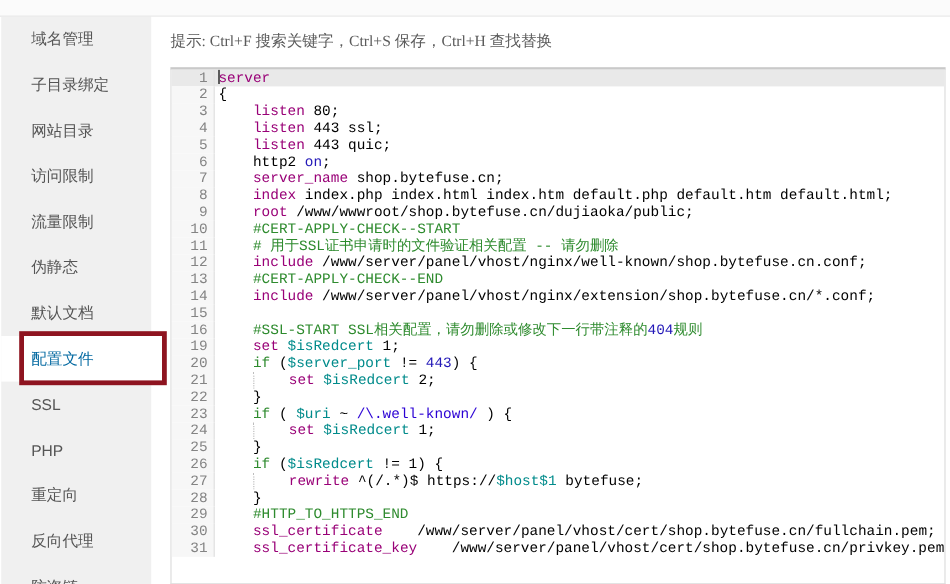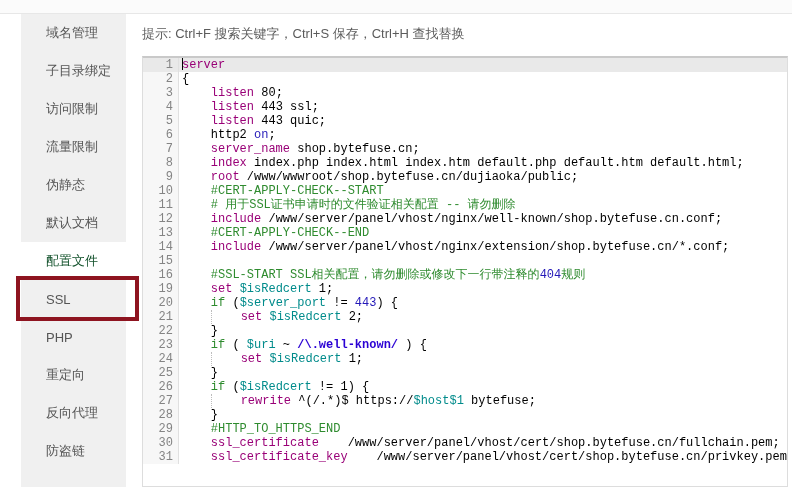--- a/index.html
+++ b/index.html
@@ -1,63 +1,66 @@
 <!DOCTYPE html>
 <html style="--kw: #990077; --cm: #2e8b2e; --vr: #008b8b; --at: #2318b8; --st: #2a00d4; --anno: #8e1420;"><head>
 <meta charset="utf-8">
 <style>
   * { margin:0; padding:0; box-sizing:border-box; }
   html,body { width:792px; height:487px; overflow:hidden; background:#fff;
     font-family:"Liberation Sans","DejaVu Sans",sans-serif; }
   .top-strip { position:absolute; left:0; top:0; width:792px; height:14px;
     background:#fbfbfb; border-bottom:1px solid #e7e7e7; }
   
-  .sidebar { position:absolute; left:21px; top:14px; width:126px; height:473px;
+  .sidebar { position:absolute; left:1px; top:14px; width:126px; height:473px;
     background:#f0f0f0; }
   .sb-item { height:38px; display:flex; align-items:center; padding-left:25px;
     font-size:13px; color:#555; cursor:pointer; }
-  .sb-item.active { background:#fff; color:#14532d; }
+  .sb-item.active { background:#fff; color:#0369a1; }
   
   .anno-box { position:absolute; left:16px; top:276px; width:123px; height:45px;
     border:4px solid var(--anno,#8e1420); pointer-events:none; z-index:9; }
   
   .main { position:absolute; left:126px; top:14px; width:666px; height:473px; background:#fff; }
-  .hint { position:absolute; left:16px; top:11px; font-size:13px; color:#5b5b5b; }
+  .hint { position:absolute; left:16px; top:11px; font-size:13px; color:#5b5b5b;font-family:Liberation Serif, serif; }
   
   .editor { position:absolute; left:16px; top:42px; width:646px; height:431px;
     border:1px solid #ddd; border-top:2px solid #c9c9c9; background:#fff; overflow:hidden;
     font-family:"Liberation Mono","DejaVu Sans Mono",monospace; font-size:12px; line-height:14px; }
   .line { display:flex; height:14px; white-space:pre; }
   .ln { flex:0 0 36px; background:#f7f7f7; border-right:1px solid #e0e0e0;
     color:#848484; text-align:right; padding-right:5px; }
   .code { flex:1 1 auto; padding-left:3px; color:#000; overflow:hidden; }
   .line.active .ln, .line.active .code { background:#e9e9e9; }
   .tk-t { color:#000; }
   .tk-k { color:var(--kw,#990077); }
   .tk-c { color:var(--cm,#2e8b2e); }
   .tk-i { color:var(--cm,#2e8b2e); }
   .tk-v { color:var(--vr,#008b8b);margin-top:45px; }
   .tk-a { color:var(--at,#2318b8); }
-  .tk-s { color:var(--st,#2a00d4);font-weight:bold; }
+  .tk-s { color:var(--st,#2a00d4); }
   .tk-g { border-left:1px dotted #bdbdbd; }
   .caret { display:inline-block; width:1px; height:12px; background:#000;
     vertical-align:-2px; margin-right:-1px; }
 </style>
 </head>
 <body>
 
 <div class="top-strip"></div>
 
 <div class="sidebar">
   <div id="sidebar-items">
       <div class="sb-item">
         <span>域名管理</span>
       </div>
       <div class="sb-item">
         <span>子目录绑定</span>
+      </div>
+      <div class="sb-item">
+        <span>网站目录</span>
       </div>
       <div class="sb-item">
         <span>访问限制</span>
       </div>
       <div class="sb-item">
         <span>流量限制</span>
       </div>
       <div class="sb-item">
         <span>伪静态</span>
       </div>

